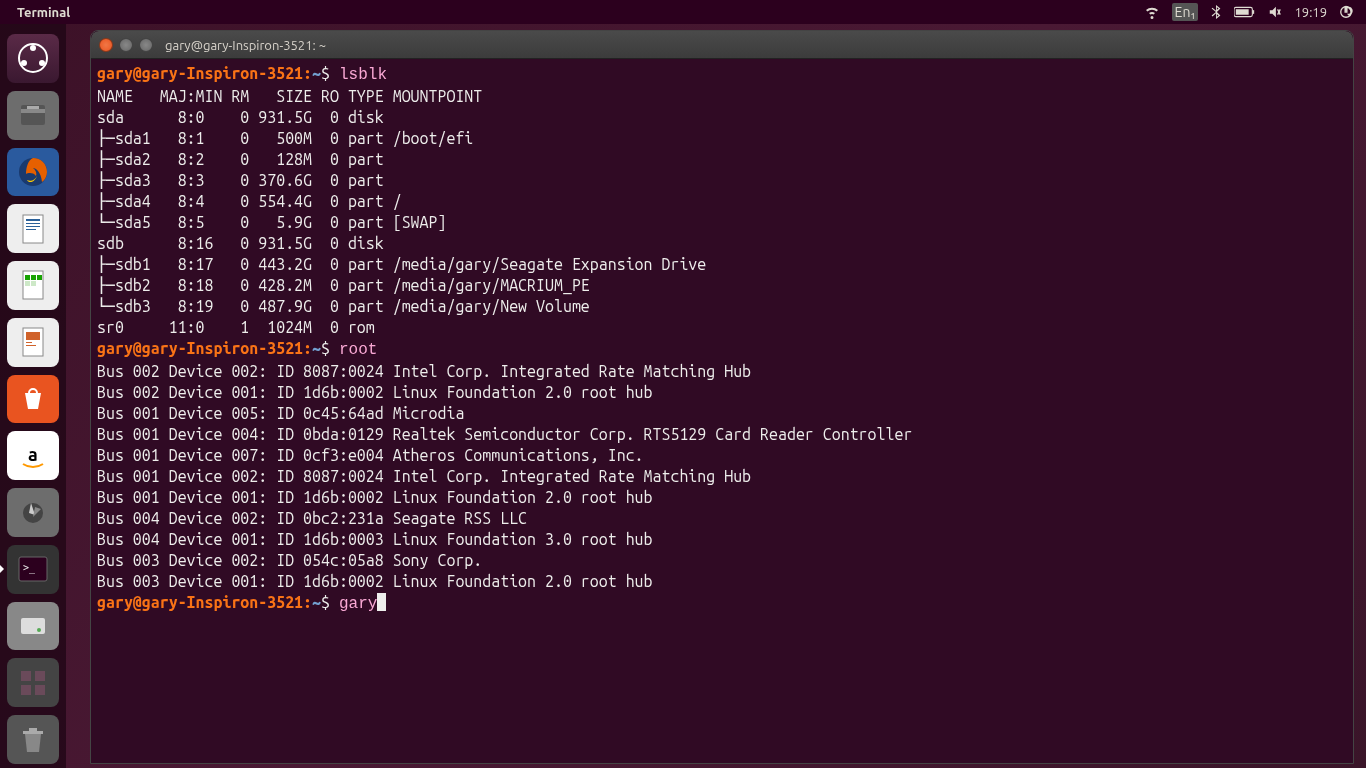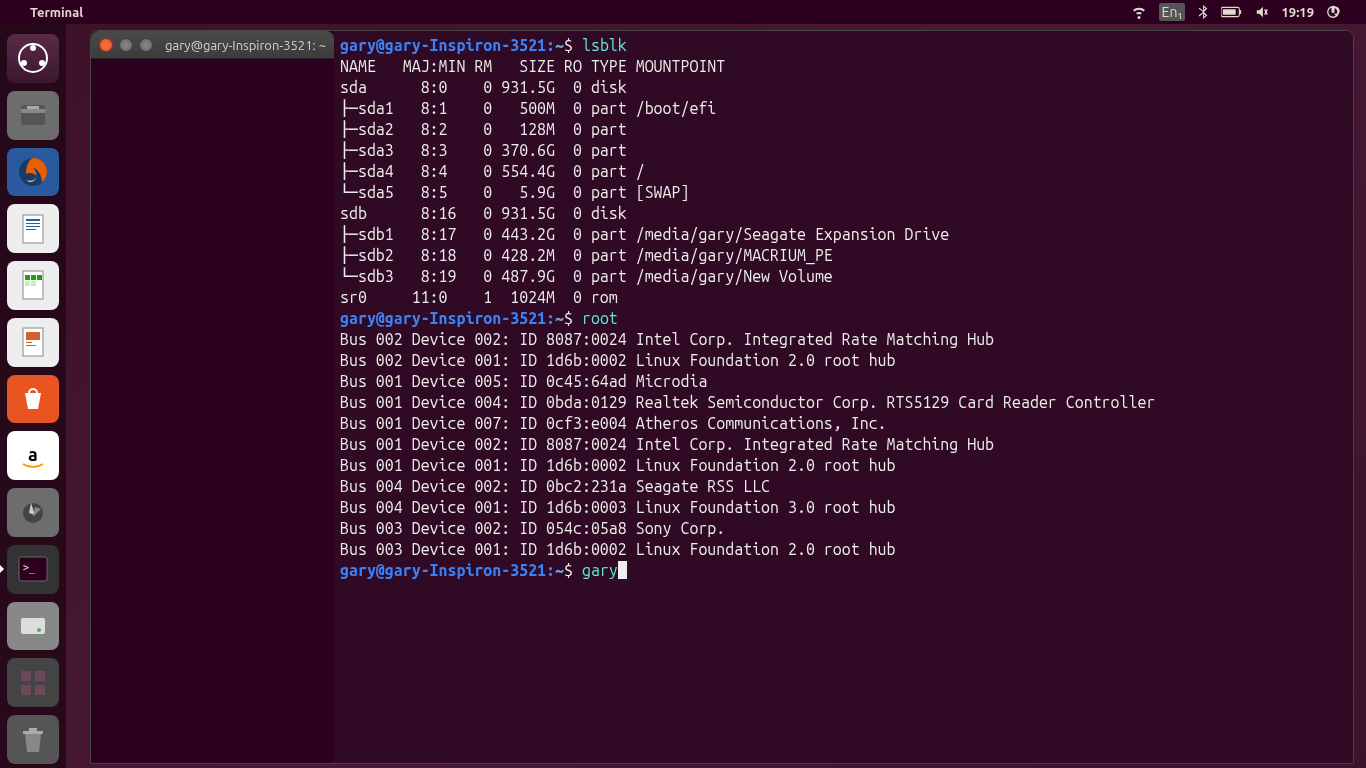--- a/index.html
+++ b/index.html
@@ -13,21 +13,21 @@
     }
     .top-panel {
       position: absolute;
       top: 0; left: 0; right: 0;
       height: 24px;
       background: #2c001e;
       display: flex;
       align-items: center;
       color: #dfdbd2;
       font-size: 13px;
-      padding: 0 26px;
+      padding: 0 13px;
     }
     .top-panel .title { margin-left: 4px; font-weight: bold; color: #dfdbd2; }
     .top-panel .spacer { flex: 1; }
     .top-panel .indicator { margin-left: 12px; display: inline-flex; align-items: center; }
     .top-panel svg { fill: #dfdbd2; }
     .launcher {
       position: absolute;
       top: 24px; left: 0; bottom: 0;
       width: 66px;
       background: rgba(30, 5, 20, 0.75);
@@ -60,21 +60,21 @@
     .terminal-window {
       position: absolute;
       top: 30px;
       left: 90px;
       right: 12px;
       bottom: 4px;
       background: #2c001e;
       border-radius: 8px 8px 0 0;
       border: 1px solid #444;
       display: flex;
-      flex-direction: row;
+      flex-direction: column;
       overflow: hidden;
     }
     .titlebar {
       height: 28px;
       background: linear-gradient(#4a4a4a, #3c3c3c);
       display: flex;
       align-items: center;
       padding: 0 8px;
       border-radius: 8px 8px 0 0;
       border-bottom: 1px solid #222;
@@ -97,32 +97,32 @@
       flex: 1;
       background: #300a24;
       padding: 4px 6px;
       font-family: 'Ubuntu Mono', 'DejaVu Sans Mono', monospace;
       font-size: 16px;
       line-height: 21px;
       color: #eeeeec;
       white-space: pre;
       overflow: hidden;
     }
-    .prompt-user { color: #3b82f6; font-weight: bold; }
+    .prompt-user { color: #f97316; font-weight: bold; }
     .prompt-path { color: #729fcf; font-weight: bold; }
     .prompt-dollar { color: #eeeeec; }
-    .cmd { color: #5eead4; }
+    .cmd { color: #f9a8d4; font-family: Liberation Mono, monospace; }
     .cursor {
       display: inline-block;
       width: 9px;
       height: 18px;
       background: #eeeeec;
       vertical-align: text-bottom;
     }
-    .time { font-weight: bold; }
+    .time { font-weight: normal; }
   </style>
 </head>
 <body>
 
 <div class="top-panel">
   <span class="title">Terminal</span>
   <span class="spacer"></span>
   <span class="indicator">
     <svg width="16" height="16" viewBox="0 0 16 16">
         <path d="M8 12a1.5 1.5 0 110 3 1.5 1.5 0 010-3zm-3-3a5 5 0 016 0l-1.4 1.4a3 3 0 00-3.2 0zM2 6a9 9 0 0112 0l-1.4 1.4a7 7 0 00-9.2 0z"></path>

